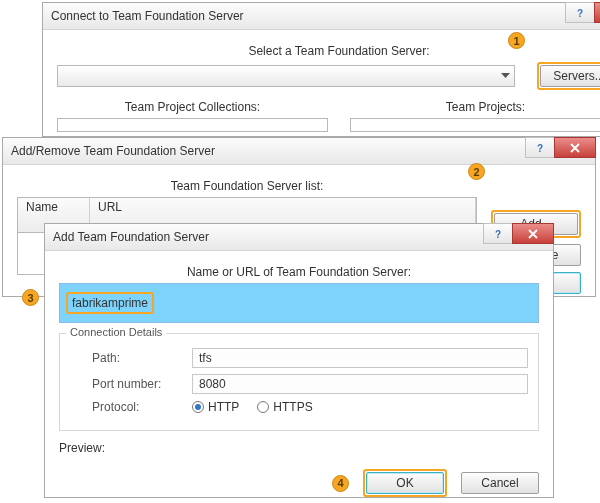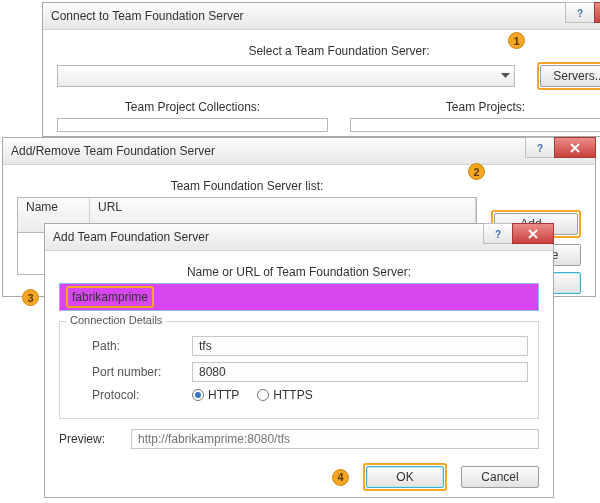--- a/index.html
+++ b/index.html
@@ -120,23 +120,23 @@
   .sidebtns {
     position: absolute;
     right: 14px;
     top: 45px;
     display: flex;
     flex-direction: column;
     gap: 6px;
     width: 90px;
   }
   .input {
-    height: 28px;
+    height: 40px;
     border: 1px solid #8bb9e8;
-    background: #d946ef;
+    background: #7dd3fc;
     padding: 0 6px;
     display: flex;
     align-items: center;
     font-size: 12px;
   }
   .fieldset {
     border: 1px solid #d7d7d7;
     margin-top: 2px;
     padding: 8px 10px 10px 10px;
     position: relative;
@@ -301,23 +301,20 @@
             <span>HTTP</span>
           </span>
         <span class="radio">
             <span class="dot"></span>
             <span>HTTPS</span>
           </span>
       </div>
     </div>
     <div class="preview-row">
       <span class="flabel" style="width:62px;">Preview:</span>
-      <div class="txt" style="color:#777;">
-          <span>http://fabrikamprime:8080/tfs</span>
-        </div>
     </div>
     <div class="btnrow">
       <span class="num-badge">4</span>
       <span class="callout">
         <span class="btn teal">OK</span>
       </span>
       <span class="btn">Cancel</span>
     </div>
   </div>
 </div>

